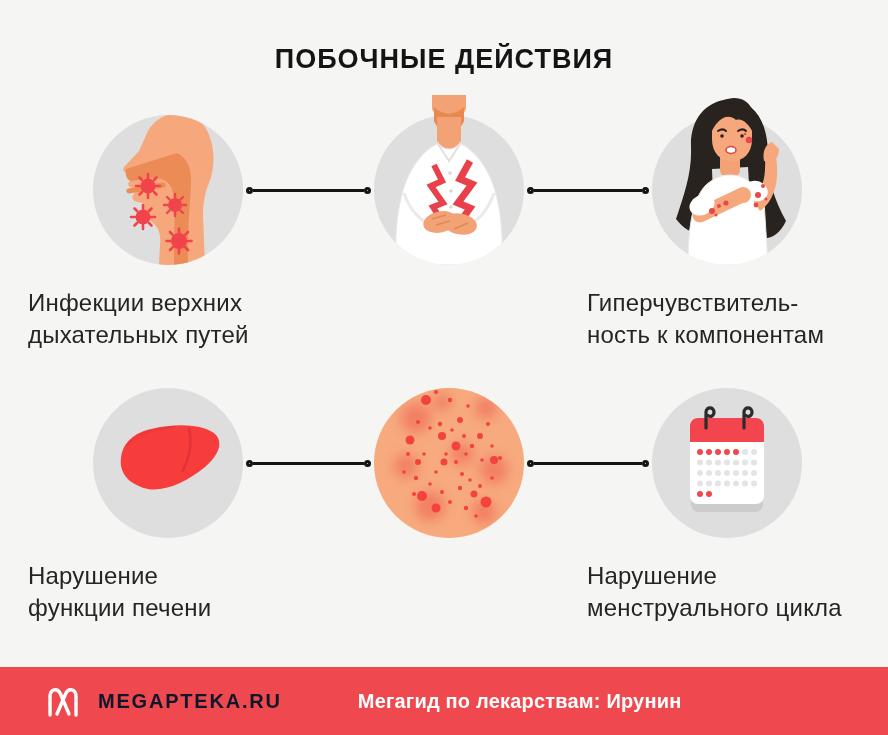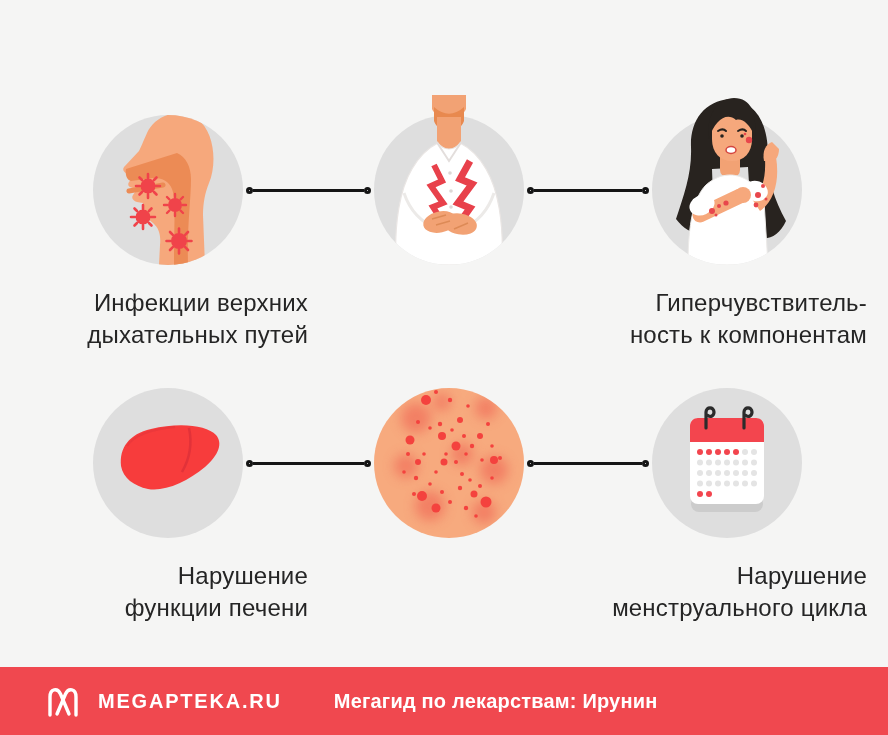--- a/index.html
+++ b/index.html
@@ -3,41 +3,42 @@
 <meta charset="utf-8">
 <style>
   * { margin:0; padding:0; box-sizing:border-box; }
   html,body { width:888px; height:735px; }
   body { font-family:"Liberation Sans", sans-serif; background:#f5f5f4; overflow:hidden; }
   .stage { position:relative; width:888px; height:735px; background:#f5f5f4; }
 
   .title { position:absolute; top:44px; left:0; width:888px; text-align:center;
            font-size:27px; font-weight:bold; letter-spacing:1px; color:#141414; }
 
-  .card { position:absolute; width:280px; text-align:right; }
+  .card { position:absolute; width:280px; text-align:left; }
   .iconwrap { position:relative; width:150px; height:172px; margin:0 auto; }
   .iconwrap svg { overflow:visible; display:block; }
   .label { margin-top:22px; font-size:24px; line-height:32px; color:#252525;
            letter-spacing:0.2px; white-space:pre-line; }
 
   .connector { position:absolute; display:flex; align-items:center; height:14px; }
   .ring { width:7px; height:7px; border:3px solid #151515; border-radius:50%;
           background:#f5f5f4; flex:0 0 auto; }
   .cline { flex:1 1 auto; height:3px; background:#151515; }
 
   .footer { position:absolute; left:0; top:667px; width:888px; height:68px;
             background:#f0484f; display:flex; align-items:center; padding-left:44px; }
-  .brand { color:#ffffff; font-weight:bold; font-size:20px; letter-spacing:1.8px; margin-left:16px; }
-  .tagline { color:#ffffff; font-weight:bold; font-size:20px; margin-left:52px; letter-spacing:0.2px; }
+  .brand { color:#0f172a; font-weight:bold; font-size:20px; letter-spacing:1.8px; margin-left:16px; }
+  .tagline { color:#ffffff; font-weight:bold; font-size:20px; margin-left:76px; letter-spacing:0.2px; }
 </style>
 </head>
 <body>
 
 <div class="stage">
 
+  <h1 class="title">ПОБОЧНЫЕ ДЕЙСТВИЯ</h1>
 
   <div class="connector" style="left:246px; top:183px; width:125px;">
     <div class="ring"></div>
     <div class="cline"></div>
     <div class="ring"></div>
   </div>
   <div class="connector" style="left:527px; top:183px; width:122px;">
     <div class="ring"></div>
     <div class="cline"></div>
     <div class="ring"></div>

